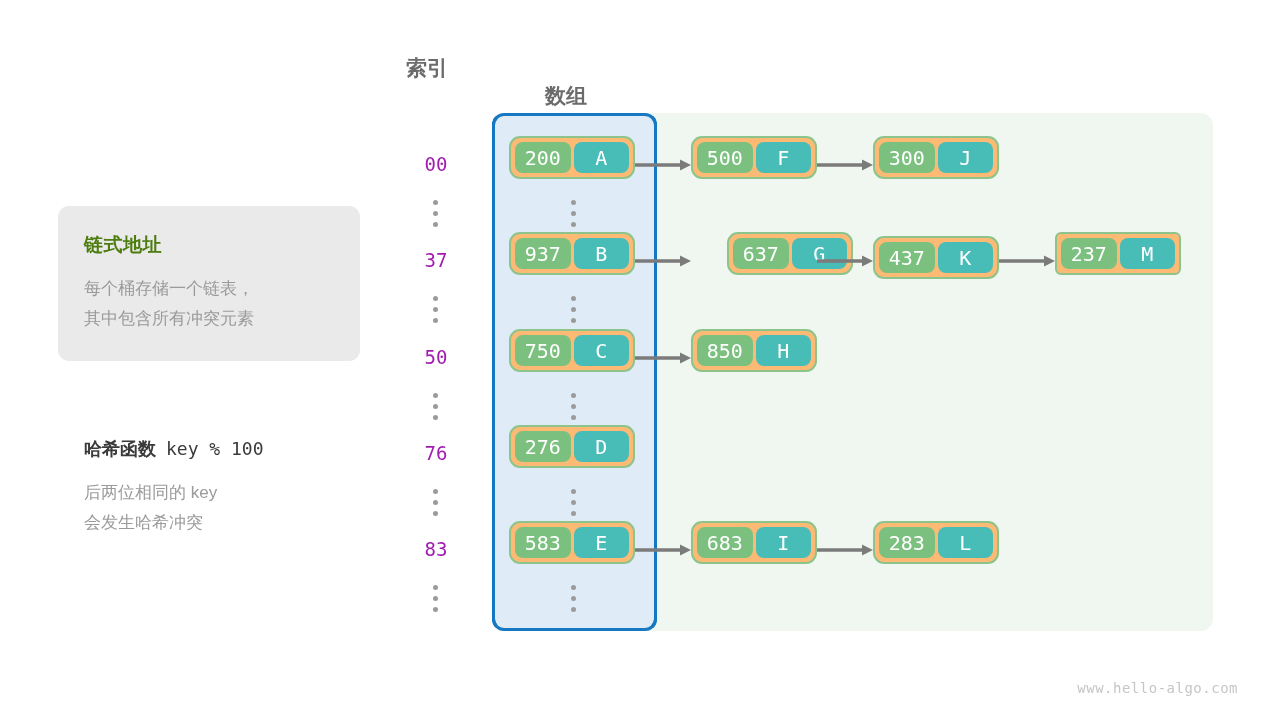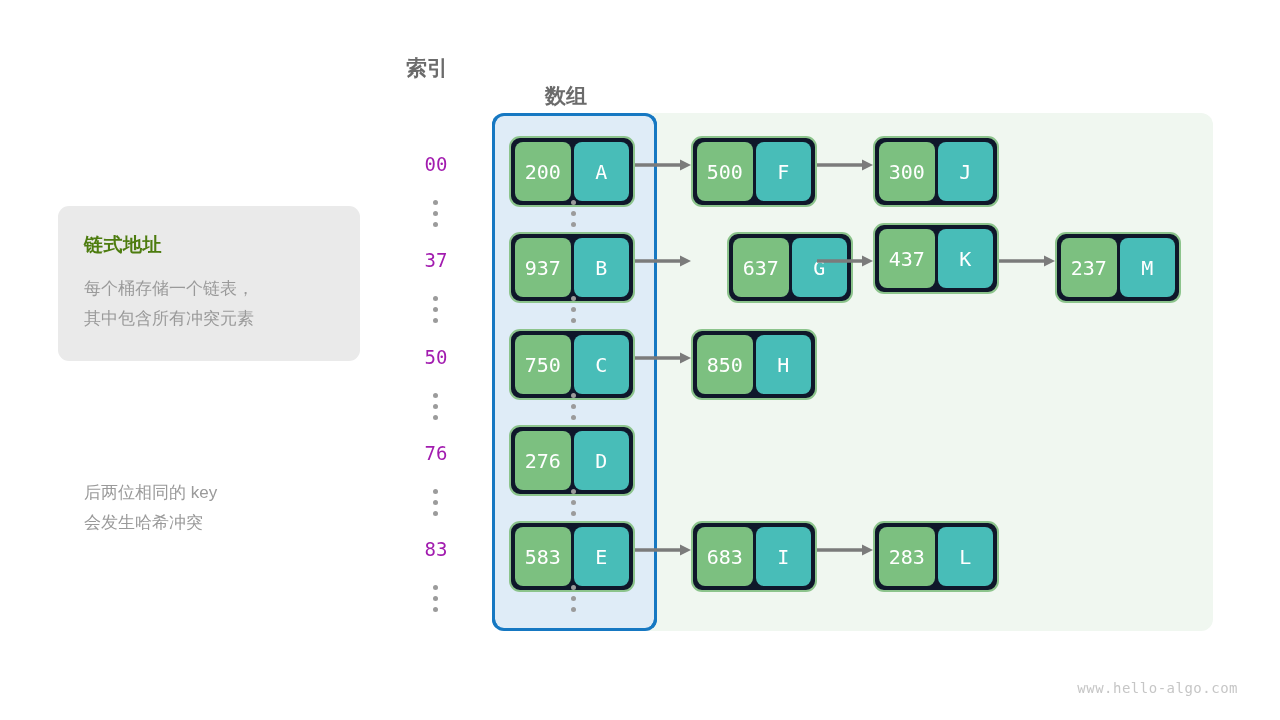--- a/index.html
+++ b/index.html
@@ -151,22 +151,22 @@
     border-radius: 50%;
     background: #9b9b9b;
     margin-bottom: 6px;
   }
   .vdots span:last-child { margin-bottom: 0; }
 
   
   .node {
     position: absolute;
     width: 126px;
-    height: 71px;
-    background: #0f172a;
+    height: 43px;
+    background: #fdba74;
     border: 2px solid #8cc48c;
     border-radius: 11px;
     padding: 4px;
     display: flex;
     gap: 3px;
   }
   .node .cell {
     flex: 1;
     display: flex;
     align-items: center;
@@ -210,20 +210,24 @@
 
   <div class="col-header" id="hdr-index">索引</div>
   <div class="col-header" id="hdr-array">数组</div>
 
   <div id="info-card">
     <div id="info-card-title">链式地址</div>
     <div id="info-card-body">每个桶存储一个链表，
 其中包含所有冲突元素</div>
   </div>
 
+  <div id="hash-title">
+    <span>哈希函数</span>
+    &nbsp;<span class="mono">key % 100</span>
+  </div>
   <div id="hash-body">后两位相同的  key
 会发生哈希冲突</div>
 
   <div id="rows-layer">
       <div class="index-label" style="top: 152.5px;">00</div>
       <div class="node" style="left: 509px; top: 136px;">
         <div class="cell cell-key">200</div>
         <div class="cell cell-val">A</div>
       </div>
       <div class="arrow" style="left: 635px; top: 157.5px; width: 56px;">
@@ -260,31 +264,31 @@
       <div class="node" style="left: 727px; top: 232px;">
         <div class="cell cell-key">637</div>
         <div class="cell cell-val">G</div>
       </div>
       <div class="arrow" style="left: 817px; top: 253.5px; width: 56px;">
         <svg width="56" height="14" viewBox="0 0 56 14">
           <line x1="0" y1="7" x2="47" y2="7" stroke="#7b7b7b" stroke-width="3.5"></line>
           <polygon points="45,1.5 56,7 45,12.5" fill="#7b7b7b"></polygon>
         </svg>
       </div>
-      <div class="node" style="left: 873px; top: 223px;">
+      <div class="node" style="left: 873px; top: 236px;">
         <div class="cell cell-key">437</div>
         <div class="cell cell-val">K</div>
       </div>
       <div class="arrow" style="left: 999px; top: 253.5px; width: 56px;">
         <svg width="56" height="14" viewBox="0 0 56 14">
           <line x1="0" y1="7" x2="47" y2="7" stroke="#7b7b7b" stroke-width="3.5"></line>
           <polygon points="45,1.5 56,7 45,12.5" fill="#7b7b7b"></polygon>
         </svg>
       </div>
-      <div class="node" style="left: 1055px; top: 232px;">
+      <div class="node" style="left: 1055px; top: 232px; border-radius: 6px;">
         <div class="cell cell-key">237</div>
         <div class="cell cell-val">M</div>
       </div>
       <div class="index-label" style="top: 345.5px;">50</div>
       <div class="node" style="left: 509px; top: 329px;">
         <div class="cell cell-key">750</div>
         <div class="cell cell-val">C</div>
       </div>
       <div class="arrow" style="left: 635px; top: 350.5px; width: 56px;">
         <svg width="56" height="14" viewBox="0 0 56 14">

